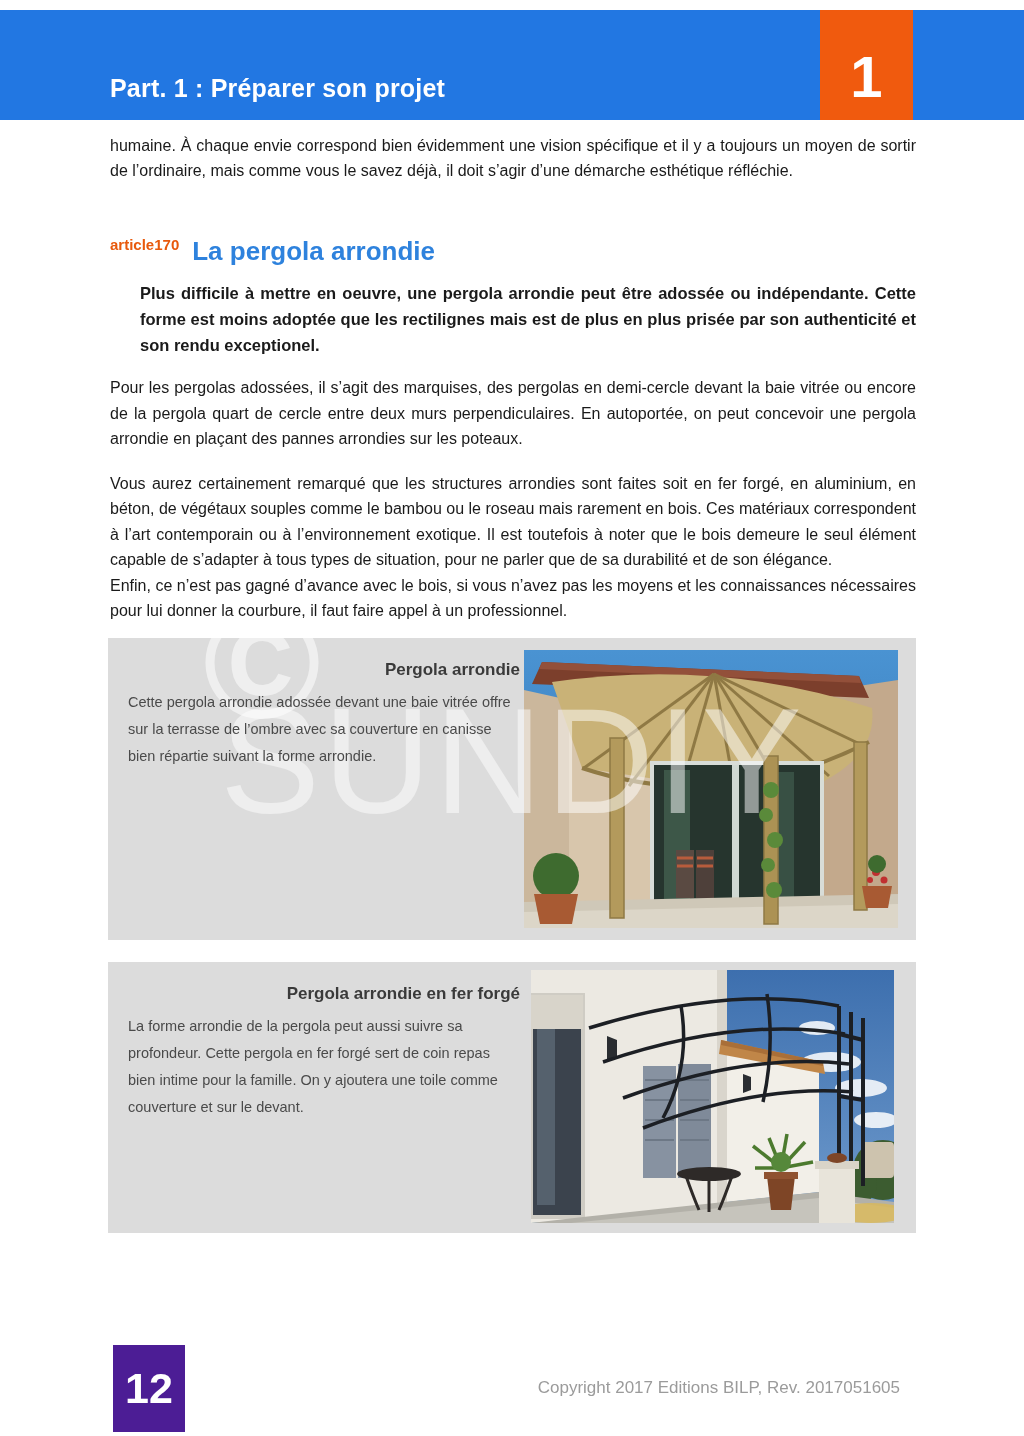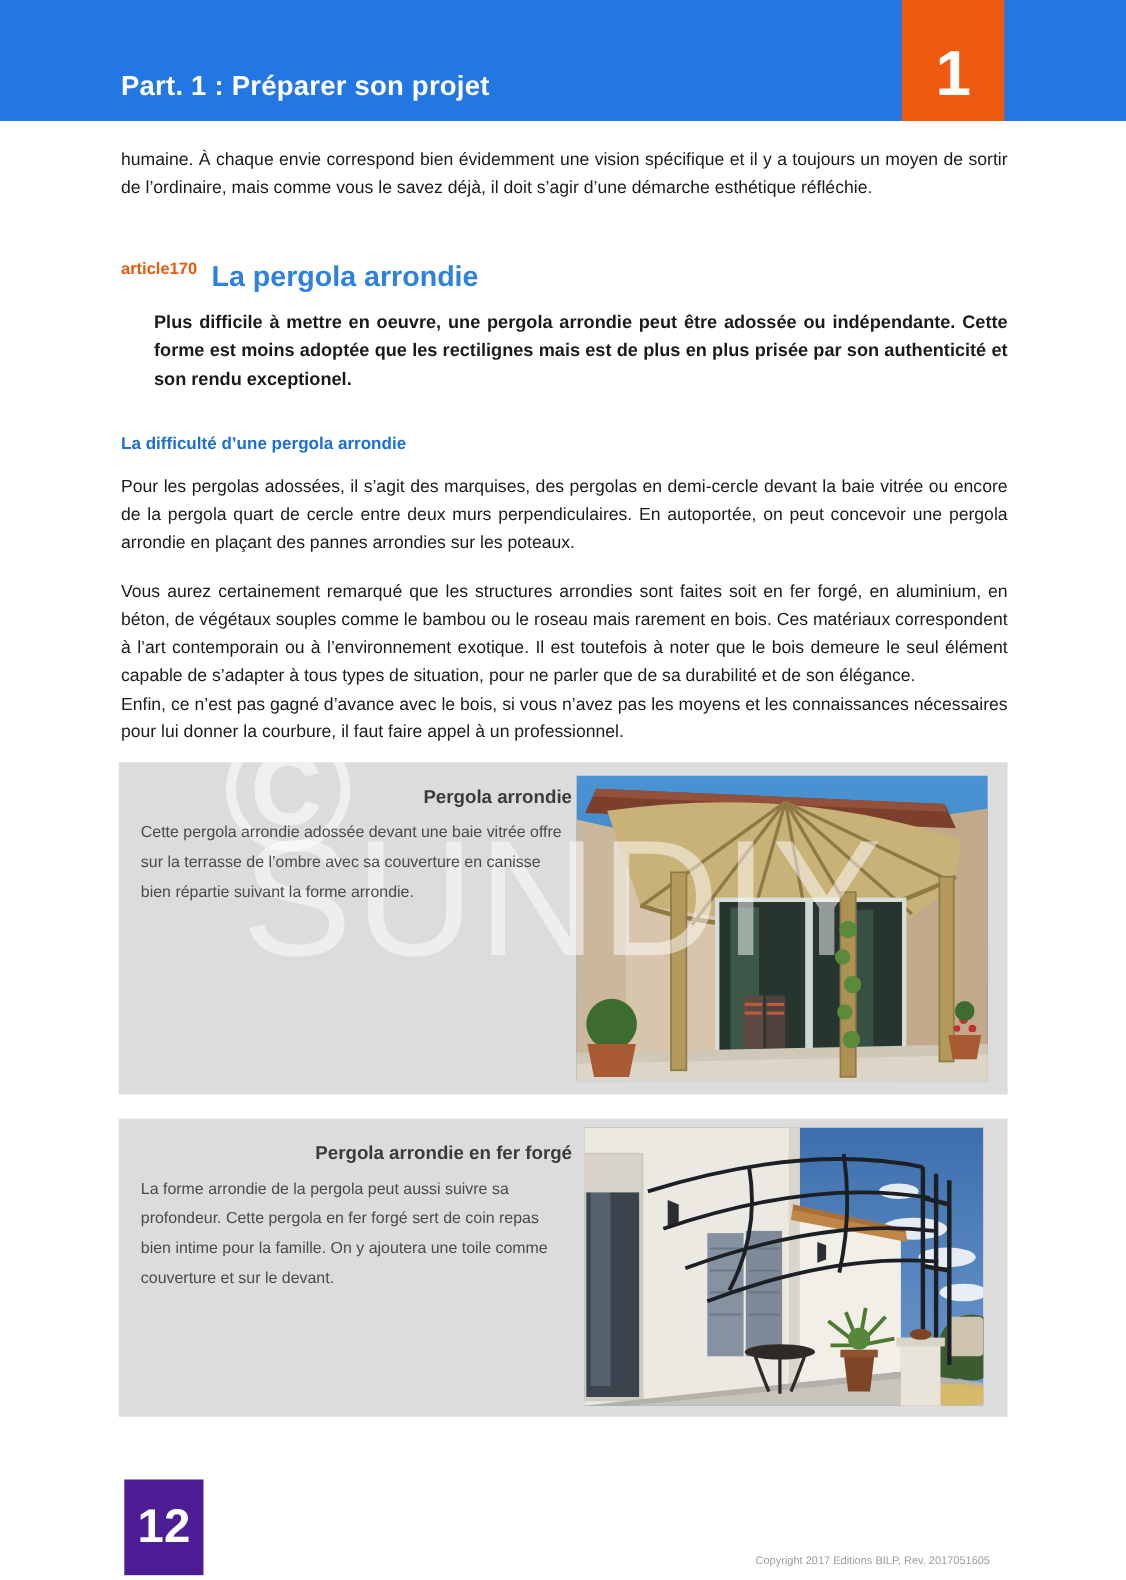--- a/index.html
+++ b/index.html
@@ -1,21 +1,21 @@
 <!DOCTYPE html>
 <html><head>
 <meta charset="utf-8">
 <style>
   * { margin:0; padding:0; box-sizing:border-box; }
   html,body { background:#ffffff; }
   body { font-family:"Liberation Sans", sans-serif; }
   .page { position:relative; width:1024px; height:1436px; background:#ffffff; overflow:hidden; margin:0 auto; }
 
   
-  .header { position:absolute; top:0; left:0; width:1024px; height:110px; background:#2277e2; }
+  .header { position:absolute; top:10px; left:0; width:1024px; height:110px; background:#2277e2; }
   .header-title { position:absolute; left:110px; bottom:17px; color:#ffffff; font-size:25px; font-weight:bold; letter-spacing:0.2px; }
   .chapter-box { position:absolute; left:820px; top:0; width:93px; height:110px; background:#f05a0e; color:#ffffff;
                  display:flex; align-items:center; justify-content:center; padding-top:22px; font-size:58px; font-weight:bold; }
 
   
   .content { position:absolute; left:110px; top:110px; width:806px; color:#1a1a1a; }
   .p-continuation { margin-top:23px; font-size:16px; line-height:25px; text-align:justify; }
 
   .article-heading { margin-top:53px; display:flex; align-items:flex-start; }
   .article-tag { color:#e8590c; font-size:15px; font-weight:bold; }
@@ -44,21 +44,21 @@
 
   
   .wm-copy { position:absolute; left:95px; top:-55px; z-index:2; font-size:160px; font-weight:bold;
              color:rgba(255,255,255,0.55); line-height:1; }
   .wm-text { position:absolute; left:112px; top:48px; z-index:2; font-size:150px; font-weight:normal;
              letter-spacing:3px; color:rgba(255,255,255,0.5); line-height:1; white-space:nowrap; }
 
   
   .page-num-box { position:absolute; left:113px; top:1345px; width:72px; height:87px; background:#4c1d95;
                   color:#ffffff; display:flex; align-items:center; justify-content:center; font-size:43px; font-weight:bold; }
-  .copyright { position:absolute; right:124px; top:1414px; font-size:10px; color:#9b9b9b; }
+  .copyright { position:absolute; right:124px; top:1378px; font-size:17px; color:#9b9b9b; }
 </style>
 </head>
 <body>
 
 <div class="page">
 
   <div class="header">
     <div class="header-title">Part. 1 : Préparer son projet</div>
     <div class="chapter-box">1</div>
   </div>
@@ -67,21 +67,20 @@
 
     <p class="p-continuation">humaine. À chaque envie correspond bien évidemment une vision spécifique et il y a toujours un moyen de sortir de l’ordinaire, mais comme vous le savez déjà, il doit s’agir d’une démarche esthétique réfléchie.</p>
 
     <div class="article-heading">
       <span class="article-tag">article170</span>
       <span class="article-title">La pergola arrondie</span>
     </div>
 
     <p class="lead">Plus difficile à mettre en oeuvre, une pergola arrondie peut être adossée ou indépendante. Cette forme est moins adoptée que les rectilignes mais est de plus en plus prisée par son authenticité et son rendu exceptionel.</p>
 
-    <h3 class="subheading">La difficulté d’une pergola arrondie</h3>
 
     <p class="body-p first">Pour les pergolas adossées, il s’agit des marquises, des pergolas en demi-cercle devant la baie vitrée ou encore de la pergola quart de cercle entre deux murs perpendiculaires. En autoportée, on peut concevoir une pergola arrondie en plaçant des pannes arrondies sur les poteaux.</p>
     <p class="body-p mid">Vous aurez certainement remarqué que les structures arrondies sont faites soit en fer forgé, en aluminium, en béton, de végétaux souples comme le bambou ou le roseau mais rarement en bois. Ces matériaux correspondent à l’art contemporain ou à l’environnement exotique. Il est toutefois à noter que le bois demeure le seul élément capable de s’adapter à tous types de situation, pour ne parler que de sa durabilité et de son élégance.</p>
     <p class="body-p last">Enfin, ce n’est pas gagné d’avance avec le bois, si vous n’avez pas les moyens et les connaissances nécessaires pour lui donner la courbure, il faut faire appel à un professionnel.</p>
 
     <figure class="fig-1">
       <span class="wm-copy">©</span>
       <span class="wm-text">SUNDIY</span>
       <div class="fig-text">
         <div class="fig-title">Pergola arrondie</div>

